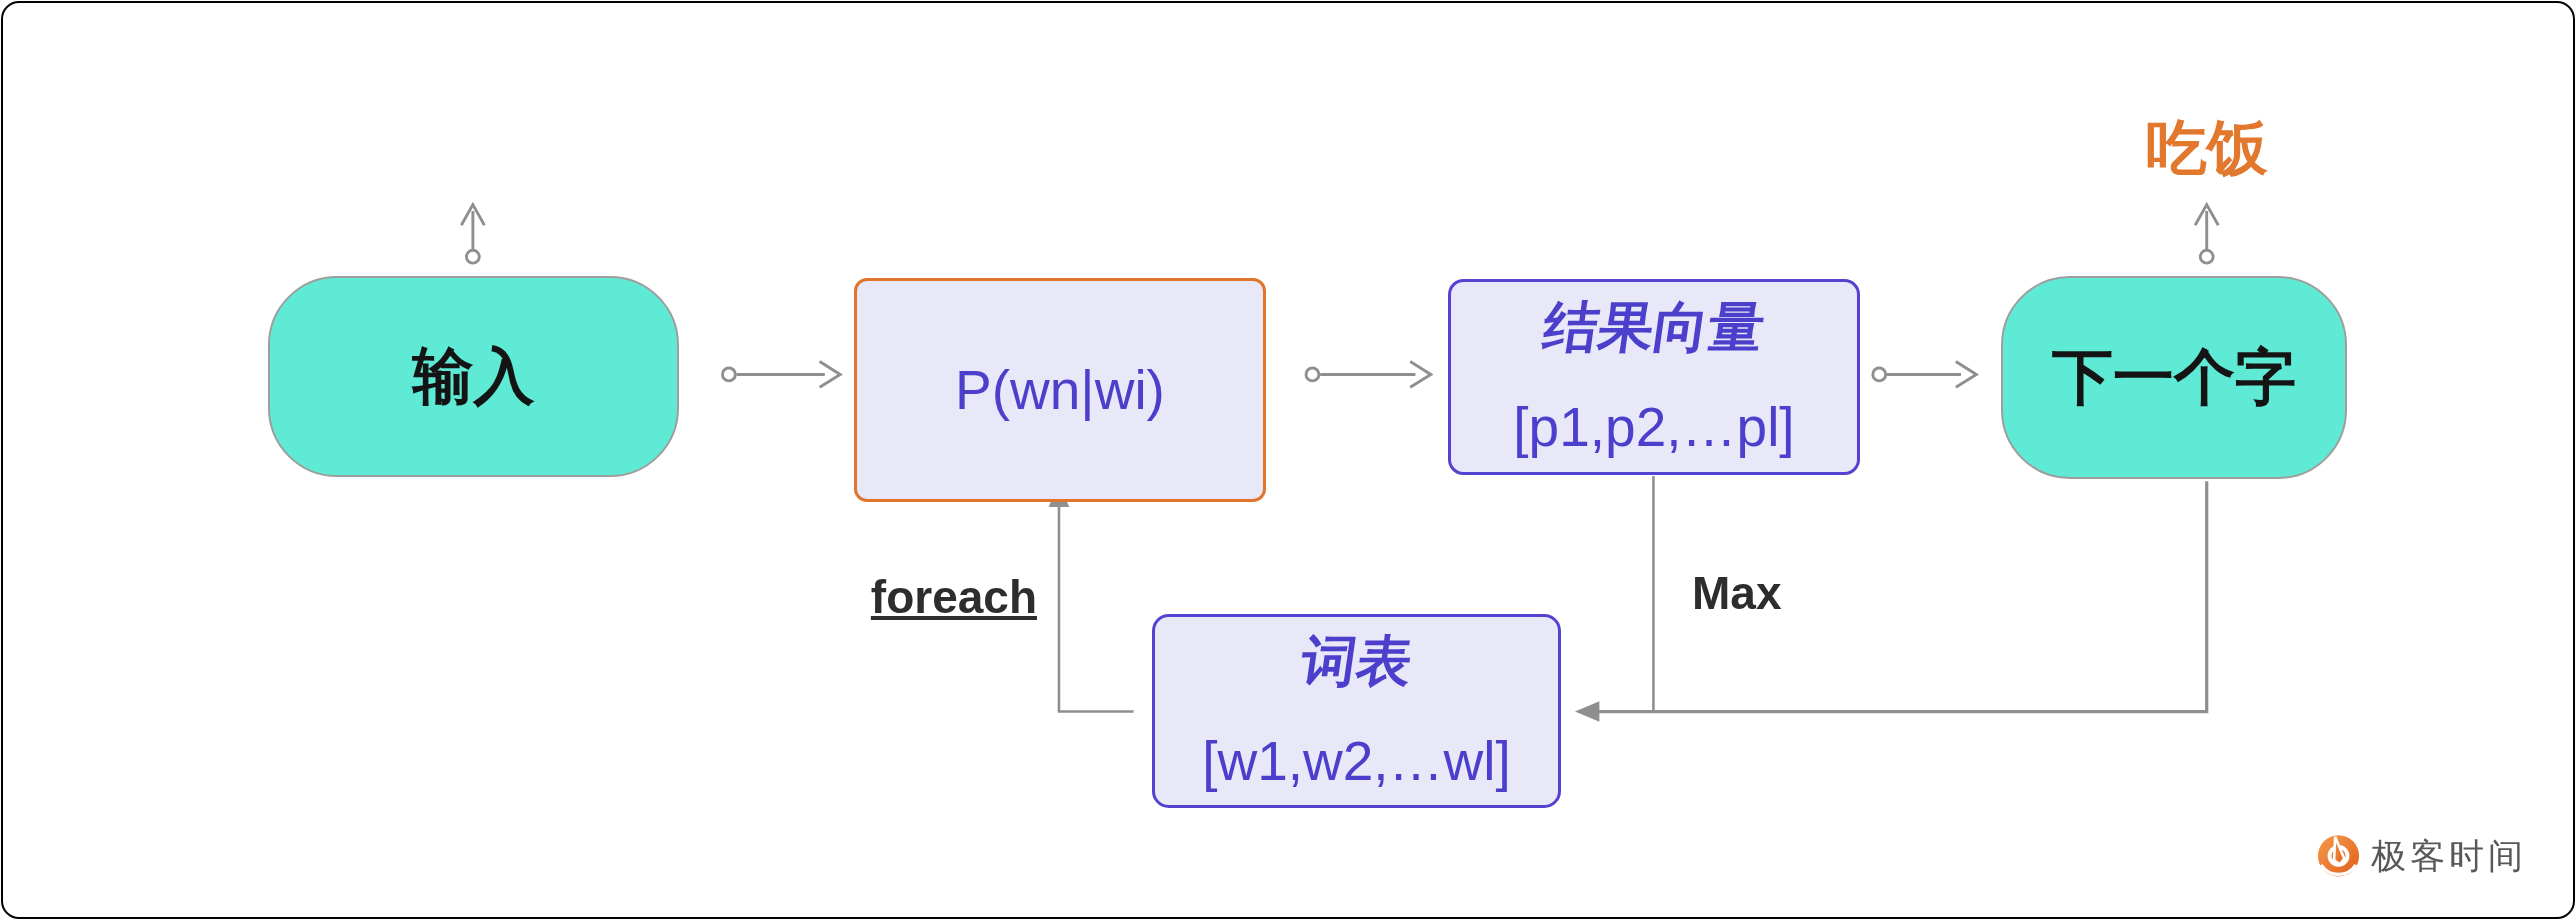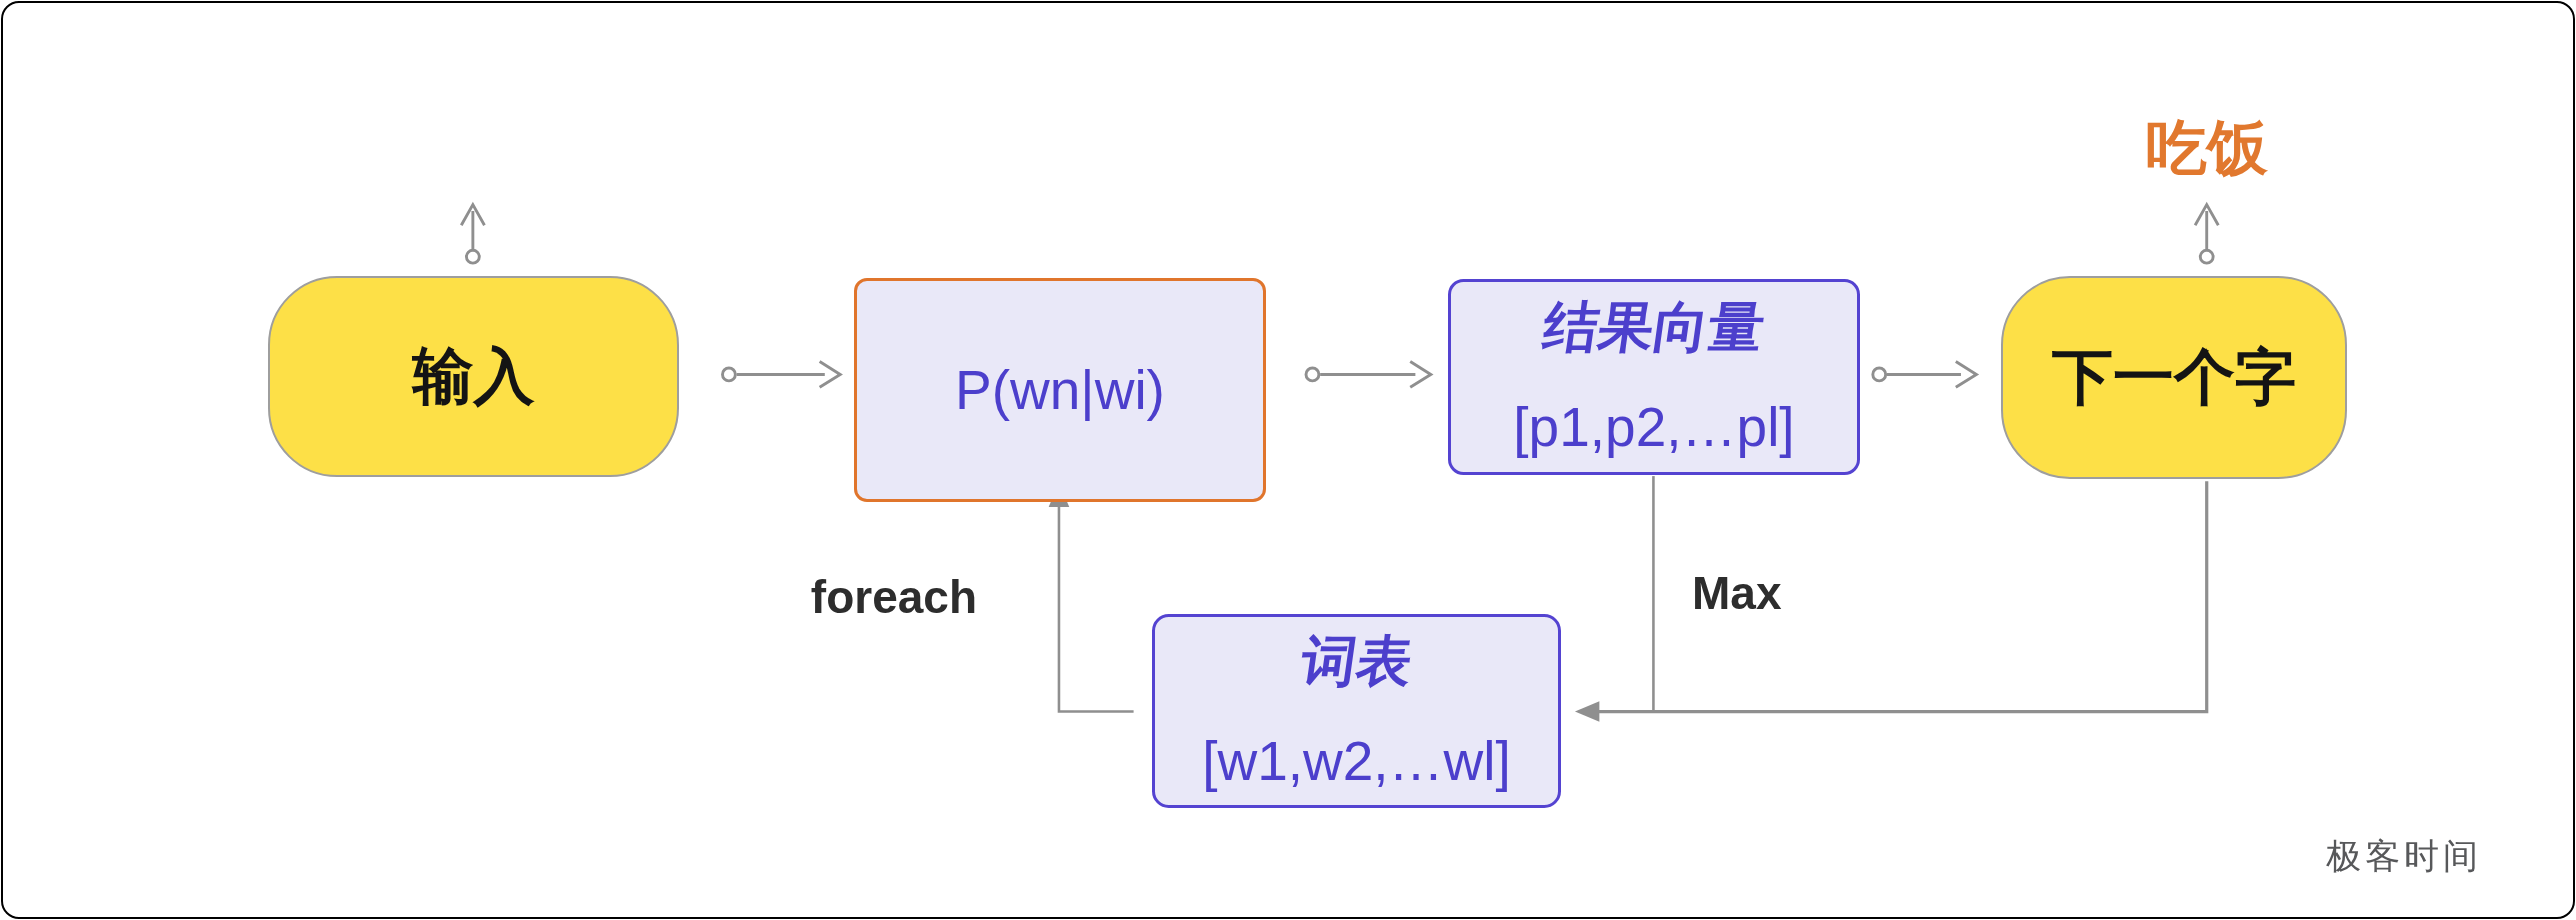--- a/index.html
+++ b/index.html
@@ -10,42 +10,42 @@
          border:2.6px solid #000000;border-radius:18px;pointer-events:none;}
   #edges{position:absolute;left:0;top:0;width:2576px;height:920px;}
 
   .annot{position:absolute;white-space:nowrap;font-weight:700;}
   .sentence{left:473px;top:149px;transform:translate(-50%,-50%);
             font-size:61px;color:#584fcb;}
   .eat{left:2207px;top:149px;transform:translate(-50%,-50%);
        font-size:61px;color:#e1782e;text-align:center;}
   .edge-label{position:absolute;white-space:nowrap;font-weight:700;
               font-size:46px;color:#2d2d2d;}
-  .lbl-foreach{left:977px;top:597px;transform:translate(-100%,-50%);}
+  .lbl-foreach{left:1037px;top:597px;transform:translate(-100%,-50%);text-decoration:underline;}
   .lbl-max{left:1692px;top:593px;transform:translateY(-50%);}
 
   .node{position:absolute;display:flex;flex-direction:column;
         align-items:center;justify-content:center;box-sizing:border-box;
         text-align:center;white-space:nowrap;}
-  .pill{background:#fde047;border:2.6px solid #9e9e9e;border-radius:69px;
+  .pill{background:#5eead4;border:2.6px solid #9e9e9e;border-radius:69px;
         font-size:61px;font-weight:700;color:#141414;}
   .node-input{left:268px;top:276px;width:411px;height:201px;}
   .node-next{left:2001px;top:276px;width:346px;height:203px;}
   .purplebox{background:#e9e8f8;color:#4c3fcc;font-size:55px;line-height:76px;}
   .node-prob{left:854px;top:278px;width:412px;height:224px;
              border:3.2px solid #e0752c;border-radius:13px;font-weight:400;}
   .node-result{left:1448px;top:279px;width:412px;height:196px;
                border:3.9px solid #5443d1;border-radius:15.4px;}
   .node-vocab{left:1152px;top:614px;width:409px;height:194px;
               border:3.9px solid #5443d1;border-radius:16.7px;}
   .box-title{font-weight:700;display:inline-block;transform:skewX(-8deg);}
   .box-vector{font-weight:400;margin-top:24px;}
 
   .logo{position:absolute;left:2316px;top:833px;height:46px;display:flex;
-        align-items:center;flex-direction:column;}
+        align-items:center;}
   .logo-text{font-size:35px;font-weight:500;color:#57585a;letter-spacing:3.9px;
              margin-left:10.3px;white-space:nowrap;}
 </style>
 </head>
 <body>
 
 <div id="canvas">
 
   <svg id="edges" viewBox="0 0 4004 1430" xmlns="http://www.w3.org/2000/svg">
 

